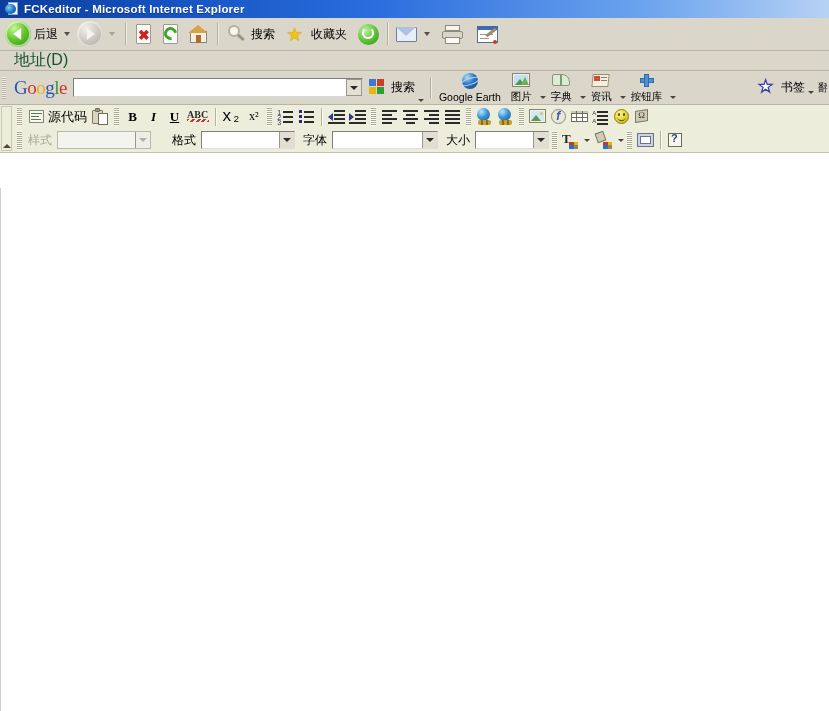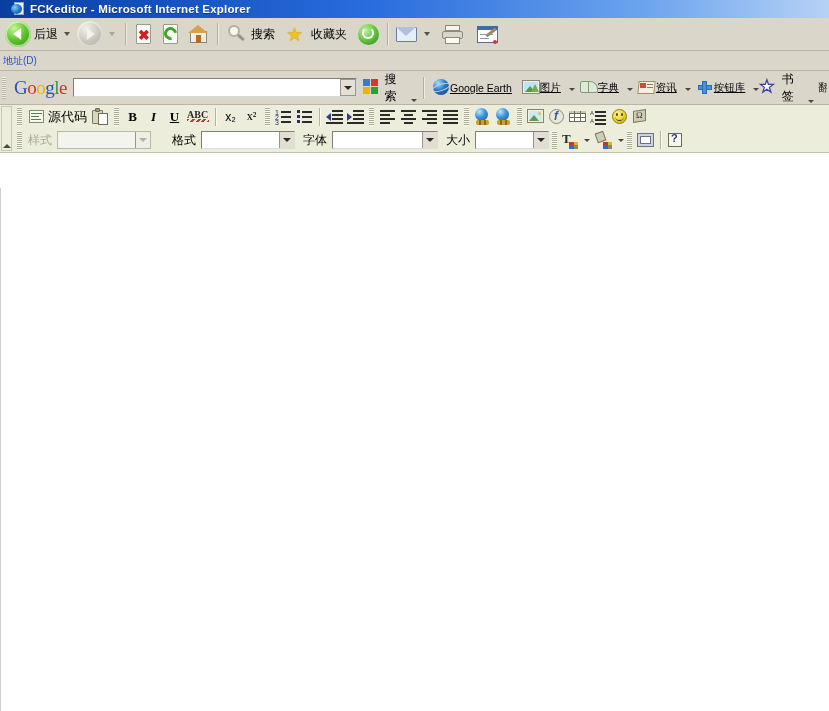--- a/index.html
+++ b/index.html
@@ -10,21 +10,21 @@
     font-family: "Liberation Sans", sans-serif;
     font-size: 12px;
     background: #ffffff;
   }
   #app { width: 829px; height: 711px; position: relative; background:#fff; }
 
   
   .titlebar {
     height: 18px;
     background: linear-gradient(90deg,#0b3e9c 0%, #1350bd 18%, #2a6ddd 45%, #6ca4ee 78%, #b6d2f5 100%);
-    display: flex; align-items: center; padding-left: 11px;
+    display: flex; align-items: center; padding-left: 5px;
     color: #fff;
   }
   .titlebar .tb-icon {
     width: 15px; height: 14px; margin-right: 4px;
     position: relative; flex: none;
   }
   .titlebar .tb-icon .page {
     position:absolute; left:3px; top:0; width:10px; height:13px;
     background:#f3f7fd; border:1px solid #8fa8c8;
   }
@@ -118,21 +118,21 @@
   .ico-edit .l2{left:4px;top:15px;width:9px;}
   .ico-edit .pen{position:absolute;left:9px;top:8px;width:12px;height:2.5px;background:#9a8a66;transform:rotate(-38deg);}
   .ico-edit .dot{position:absolute;right:2px;bottom:2px;width:4px;height:4px;border-radius:50%;background:#cc3b2a;}
 
   
   .addrbar {
     height:20px; display:flex; align-items:center;
     background:#dad6ca; padding-left:3px;
     border-bottom:1px solid #b9b4a6;
   }
-  .addr-label{ font-size:10px; color:#1d4ed8; margin-right:4px; white-space:nowrap; }
+  .addr-label{ font-size:16px; color:#14532d; margin-right:4px; white-space:nowrap;margin-left:11px; }
   .addr-field {
     flex:1; height:17px; background:#fff;
     border:1px solid #7f7f7f; border-right-color:#d8d8d8; border-bottom-color:#d8d8d8;
     display:flex; align-items:center; padding-left:1px; position:relative;
   }
   .addr-ie {
     width:14px;height:14px;position:relative;flex:none;margin-right:4px;
   }
   .addr-ie .p{position:absolute;left:3px;top:0;width:9px;height:13px;background:#f3f7fd;border:1px solid #8fa8c8;}
   .addr-ie .e{position:absolute;left:0;top:2px;width:11px;height:10px;border-radius:50%;
@@ -166,21 +166,21 @@
   .gsearch {
     width:290px; height:19px; background:#fff;
     border:1px solid #7f7f7f; border-right-color:#d8d8d8; border-bottom-color:#d8d8d8;
     display:flex; align-items:center; justify-content:flex-end;
   }
   .gsearch .ddbtn{
     width:16px;height:17px;background:#e4e0d4;border:1px solid #9a968a;
     display:flex;align-items:center;justify-content:center;margin-right:0px;
   }
   .caret-dn{ width:0;height:0;border-left:4px solid transparent;border-right:4px solid transparent;border-top:4px solid #2a2a2a;}
-  .gbtn { display:flex; flex-direction:row; align-items:center; justify-content:space-between; padding:0 5px; cursor:default;text-decoration:underline; }
+  .gbtn { display:flex; flex-direction:column; align-items:center; justify-content:space-between; padding:0 5px; cursor:default; }
   .gbtn .lbl{ font-size:10.5px; color:#000; white-space:nowrap; margin-top:1px;}
   .gbtn-row { display:flex; align-items:center; }
   .mini-caret{ width:0;height:0;border-left:3px solid transparent;border-right:3px solid transparent;border-top:3.5px solid #4b4740; margin-left:3px; align-self:flex-end; margin-bottom:5px;}
   .gsep{ width:1px;height:22px;background:#b3aea0;margin:0 3px; box-shadow:1px 0 0 #efece3;}
   .g-ico{ width:18px;height:17px;position:relative; }
   .gi-goog .q1,.gi-goog .q2,.gi-goog .q3,.gi-goog .q4{position:absolute;width:7px;height:7px;}
   .gi-goog .q1{left:0;top:0;background:#3a7ad6;} .gi-goog .q2{left:8px;top:0;background:#d23b2c;}
   .gi-goog .q3{left:0;top:8px;background:#e8b50e;} .gi-goog .q4{left:8px;top:8px;background:#2f9c3a;}
   .gi-earth .b{position:absolute;left:1px;top:0;width:16px;height:16px;border-radius:50%;
      background: radial-gradient(circle at 32% 26%, #a6e0ff 0%, #2b78c8 45%, #10406f 100%);}
@@ -519,21 +519,21 @@
             <span class="t" style="font-family:'Liberation Serif',serif;text-decoration:underline;font-weight:bold;font-size:13px">U</span>
           </div>
         <div class="tbtn" style="min-width:24px">
           <div class="bi-abc">
             <span class="t">ABC</span>
             <div class="u"></div>
           </div>
         </div>
         <div class="tb-sep"></div>
         <div class="tbtn">
-            <span class="t" style="font-family:Liberation Sans, sans-serif;font-size:12px">x₂</span>
+            <span class="t" style="font-family:Liberation Mono, monospace;font-size:16px">x₂</span>
           </div>
         <div class="tbtn">
             <span class="t" style="font-family:'Liberation Serif',serif;font-size:12px">x²</span>
           </div>
         <div class="tb-grip"></div>
 
         <div class="tbtn">
           <div class="bi bi-list-num">
             <div class="n" style="top:2px">1</div>
               <div class="n" style="top:7px">2</div>

